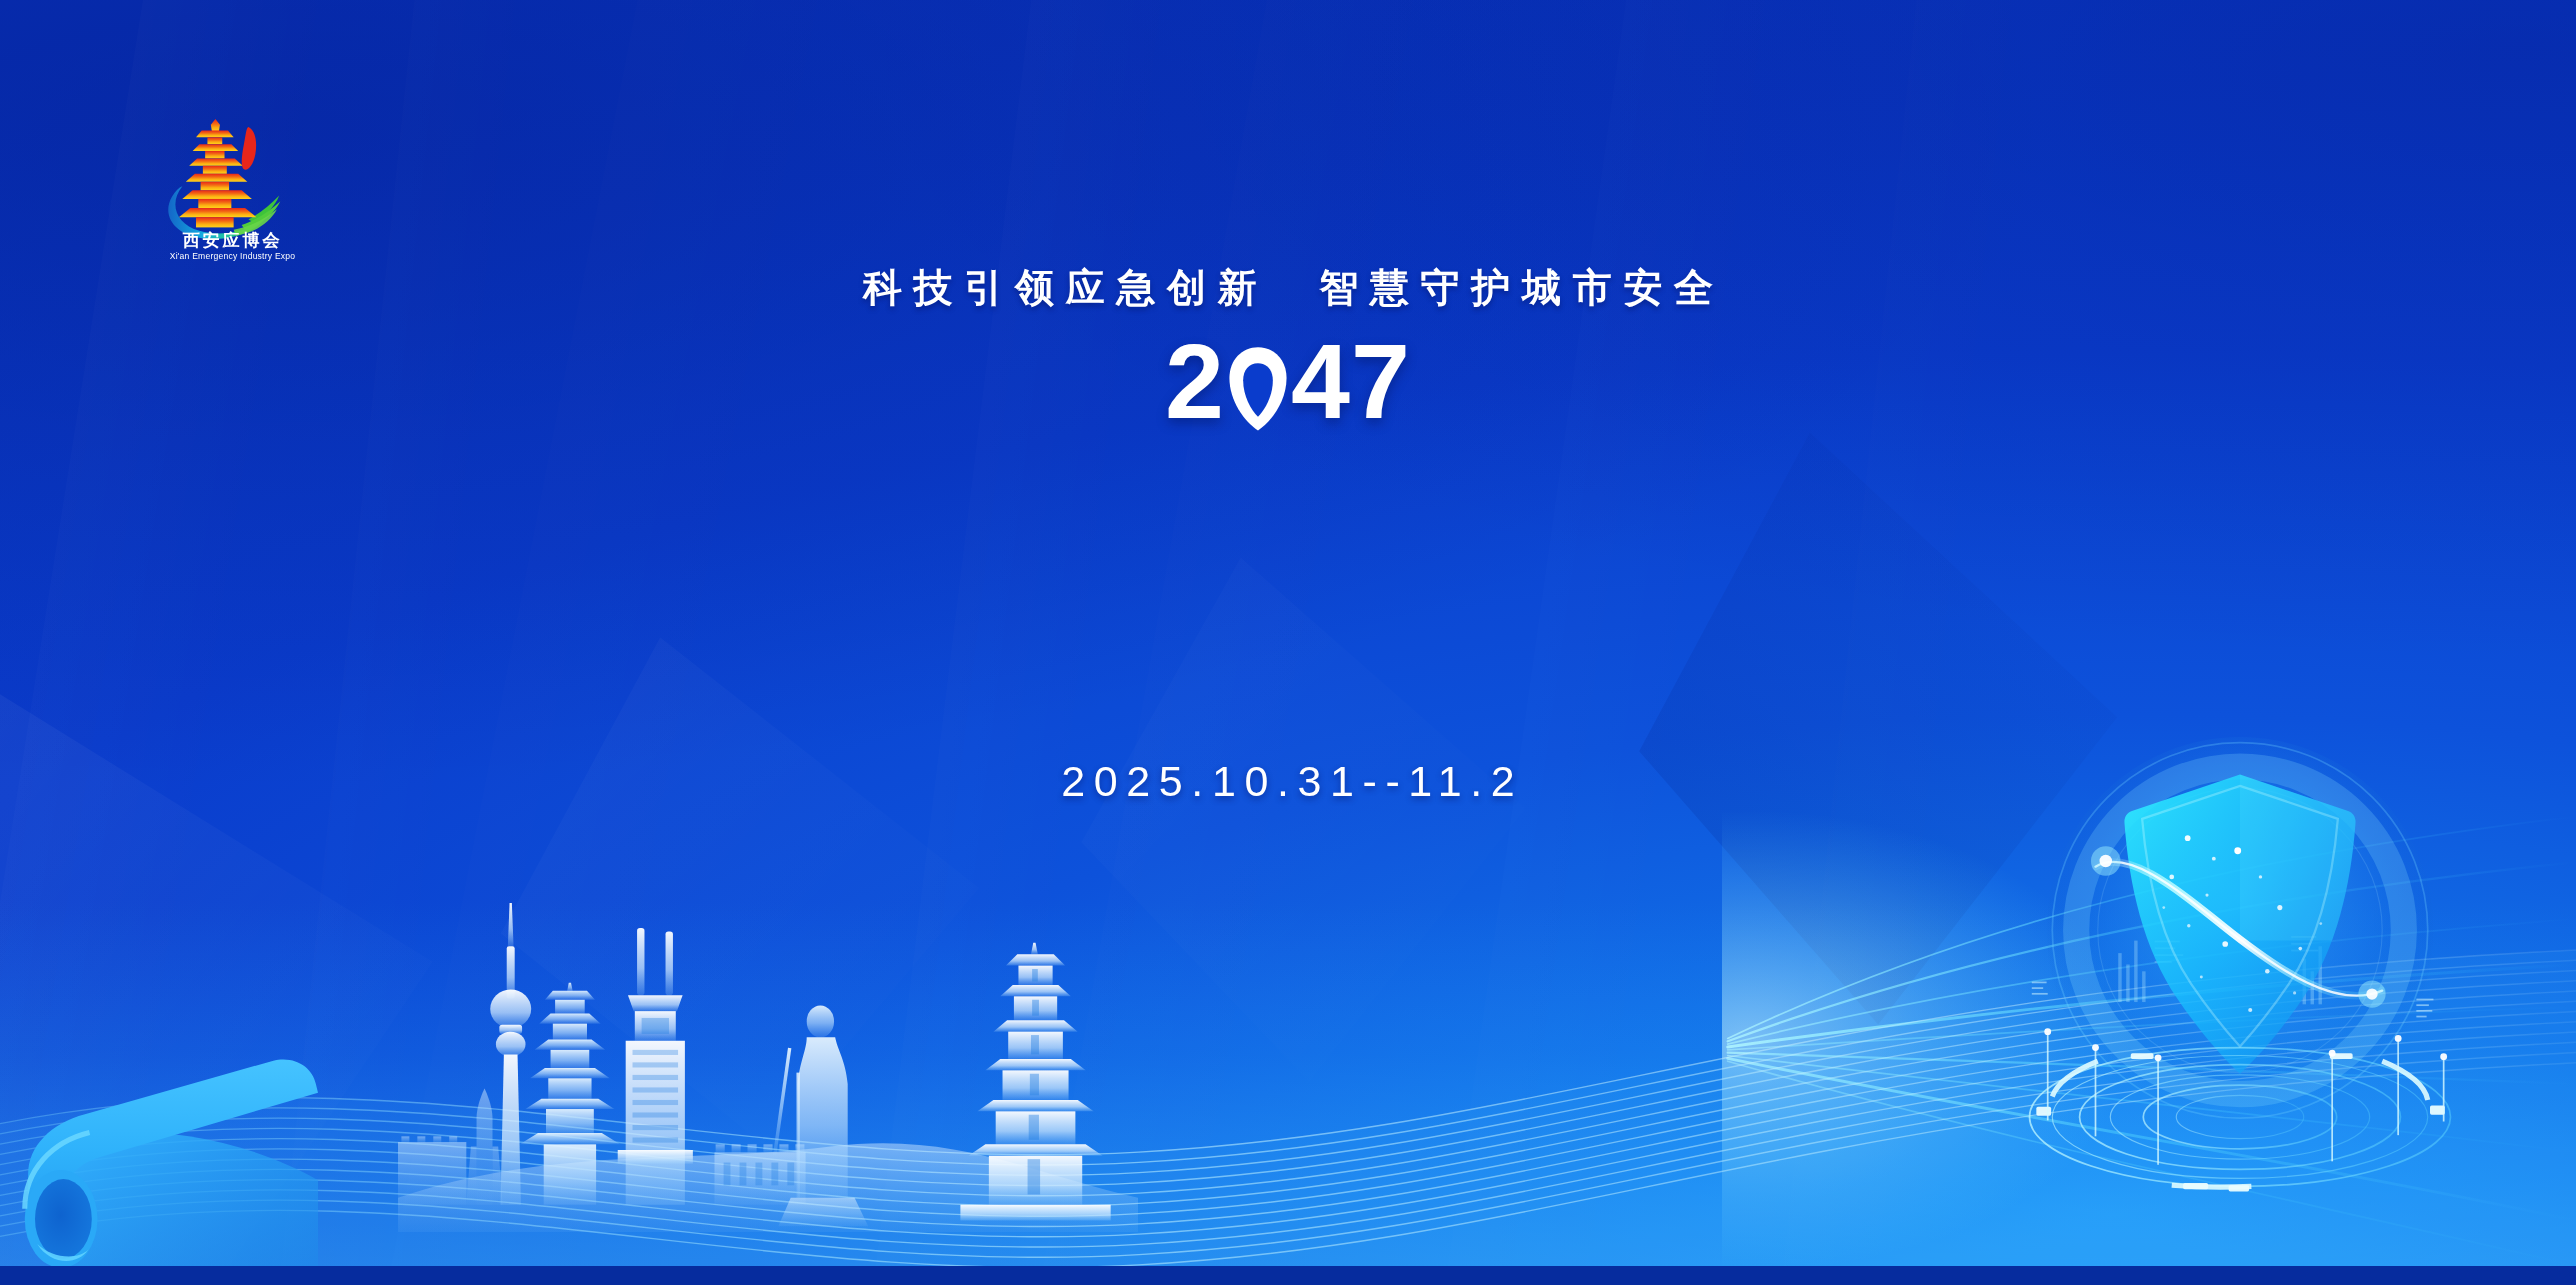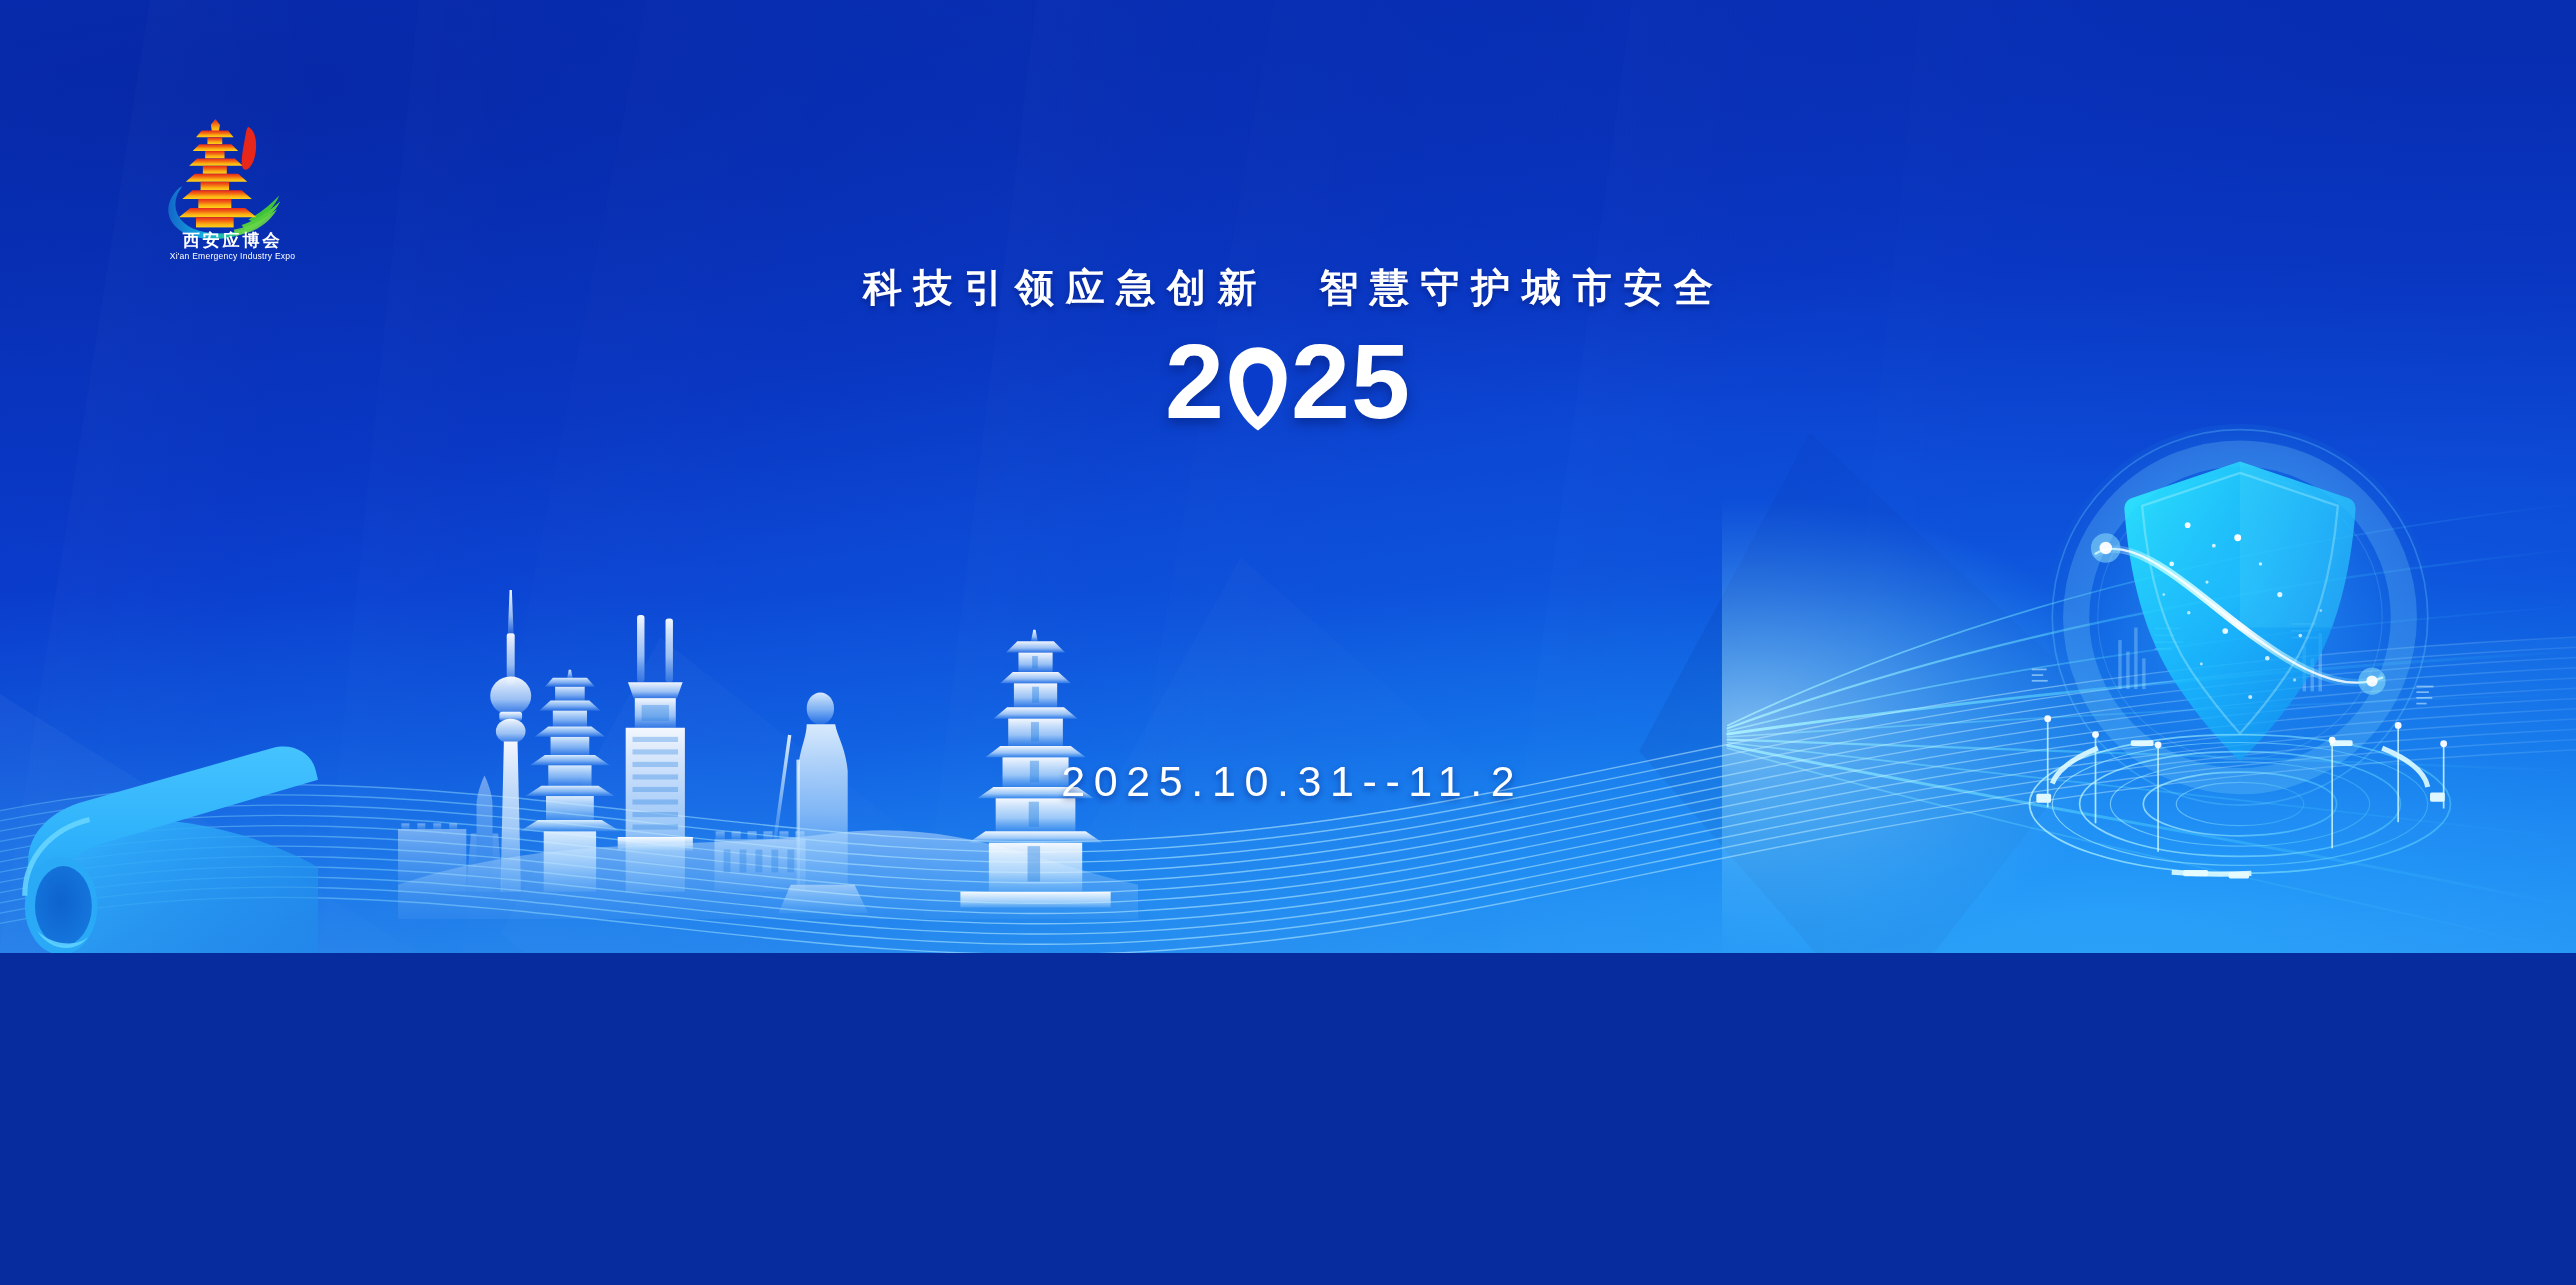--- a/index.html
+++ b/index.html
@@ -1,19 +1,19 @@
 <!DOCTYPE html>
 <html style="font-size:9px"><head>
 <meta charset="utf-8">
 <style>
   html,body{margin:0;padding:0;background:#062c9e;}
   *{box-sizing:border-box;}
   #stage{
     position:relative;
-    width:2576px;height:953px;
+    width:2576px;height:1266px;
     overflow:hidden;
     font-family:"Liberation Sans","DejaVu Sans",sans-serif;
     background:#0a3ccc;
   }
 
   
   .layer{position:absolute;inset:0;pointer-events:none;}
 
   .bg-base{
     background:
@@ -525,21 +525,21 @@
       <span class="year">
         <span>2</span>
         <span class="shieldzero">
           <svg viewBox="0 0 112 150" aria-hidden="true">
             <path d="M56,2 C84,2 106,24 106,56 C106,96 80,132 56,148
                      C32,132 6,96 6,56 C6,24 28,2 56,2 Z" fill="#ffffff"></path>
             <path d="M56,30 C72,30 82,42 82,60 C82,88 68,112 56,124
                      C44,112 30,88 30,60 C30,42 40,30 56,30 Z" fill="#0a3ccc"></path>
           </svg>
         </span>
-        <span>25</span>
+        <span>47</span>
       </span>
     </div>
   </div>
 
   <div class="eventinfo">
     <div class="date">2025.10.31--11.2</div>
   </div>
 
 </div>
 

